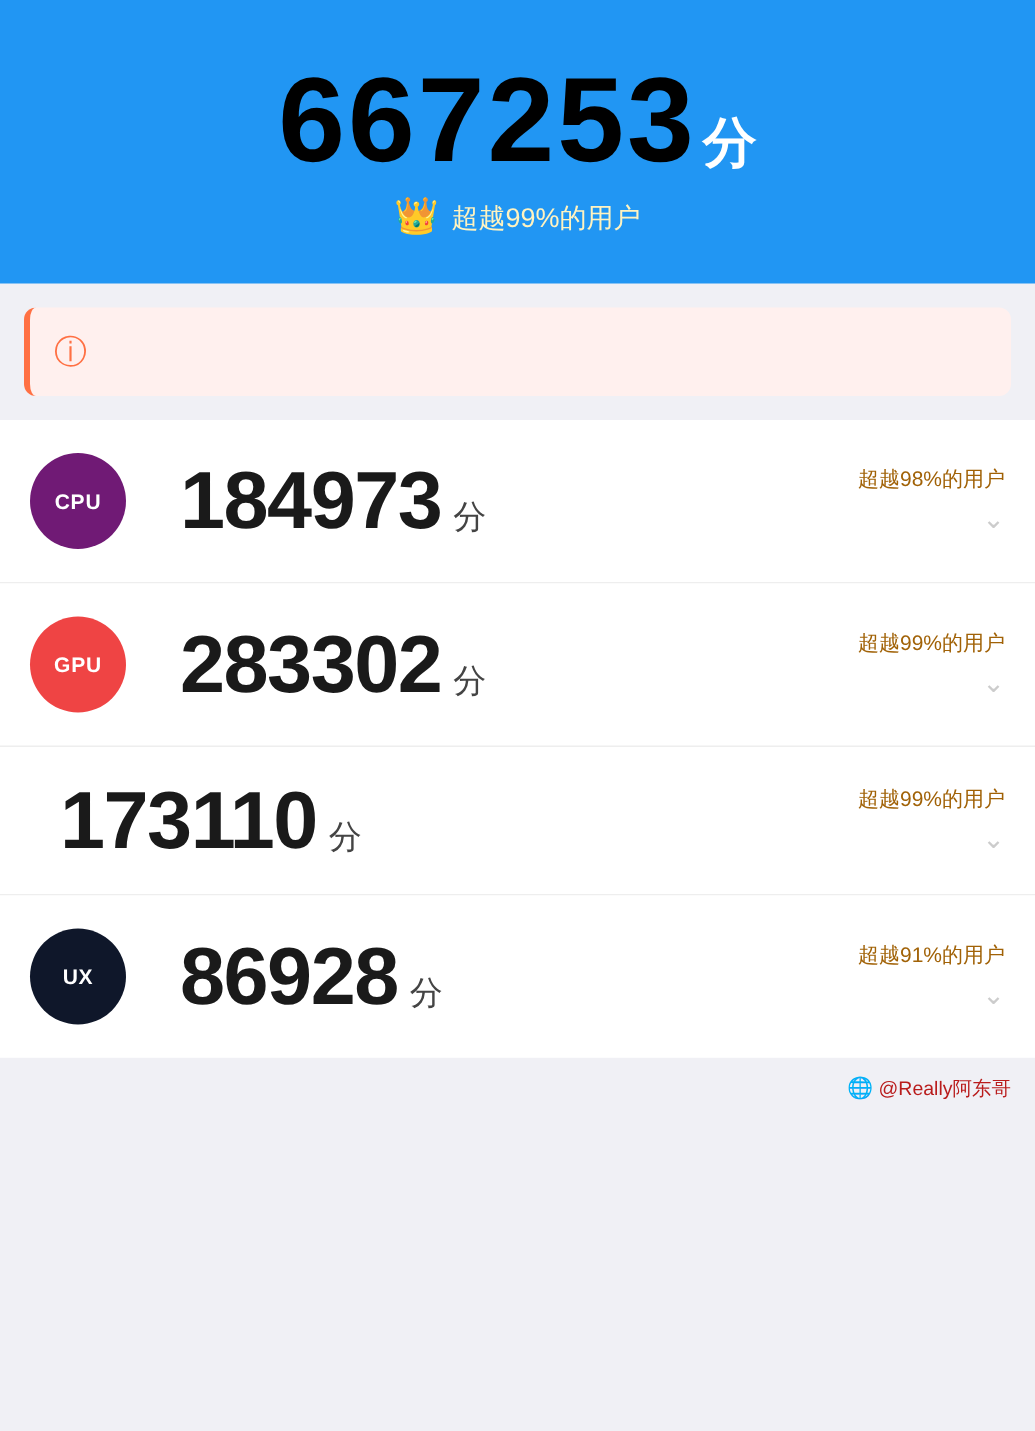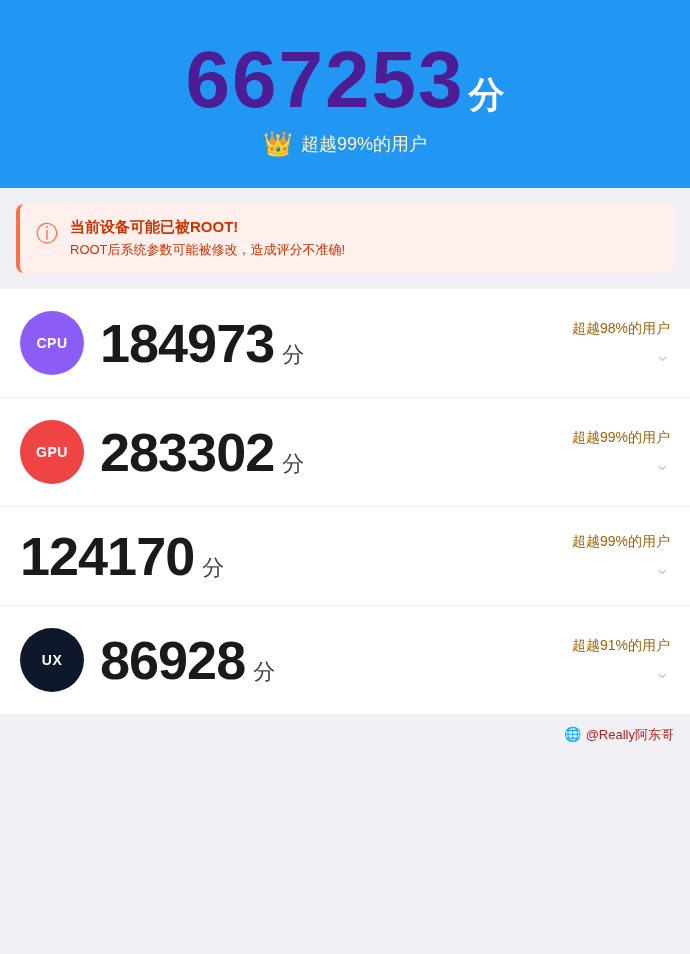--- a/index.html
+++ b/index.html
@@ -14,21 +14,21 @@
     
     .header-section {
       background: #2196f3;
       width: 100%;
       padding: 40px 20px 30px;
       text-align: center;
     }
     .main-score {
       font-size: 80px;
       font-weight: bold;
-      color: #4c1d95;
+      color: #000000;
       letter-spacing: 2px;
       line-height: 1;
     }
     .score-fen {
       font-size: 36px;
       font-weight: bold;
       color: #ffffff;
       margin-left: 4px;
     }
     .rank-row {
@@ -103,30 +103,31 @@
       border-radius: 50%;
       display: flex;
       align-items: center;
       justify-content: center;
       color: #ffffff;
       font-size: 14px;
       font-weight: bold;
       flex-shrink: 0;
       letter-spacing: 0.5px;
     }
-    .badge-cpu { background: #8b5cf6; }
+    .badge-cpu { background: #701a75; }
     .badge-gpu { background: #ef4444; }
     .badge-mem { background: #ba68c8; }
     .badge-ux  { background: #0f172a; }
 
     .score-info {
       flex: 1;
       display: flex;
       align-items: baseline;
       gap: 4px;
+      margin-left: 20px;
     }
     .score-number {
       font-size: 54px;
       font-weight: bold;
       color: #1a1a1a;
       line-height: 1;
       letter-spacing: -1px;
     }
     .score-fen-small {
       font-size: 22px;
@@ -169,24 +170,20 @@
     <span class="main-score">667253</span><span class="score-fen">分</span>
   </div>
   <div class="rank-row">
     <span class="crown-icon">👑</span>
     <span class="rank-text">超越99%的用户</span>
   </div>
 </div>
 
 <div class="warning-banner">
   <span class="warning-icon">ⓘ</span>
-  <div class="warning-text-block">
-    <span class="warning-title">当前设备可能已被ROOT!</span>
-    <span class="warning-desc">ROOT后系统参数可能被修改，造成评分不准确!</span>
-  </div>
 </div>
 
 <div class="score-rows" id="score-rows-container">
 <div class="score-row">
       <div class="badge badge-cpu">CPU</div>
       <div class="score-info">
         <span class="score-number">184973</span>
         <span class="score-fen-small">分</span>
       </div>
       <div class="score-right">
@@ -200,21 +197,21 @@
         <span class="score-number">283302</span>
         <span class="score-fen-small">分</span>
       </div>
       <div class="score-right">
         <span class="percentile-text">超越99%的用户</span>
         <span class="chevron-icon">⌄</span>
       </div>
     </div>
     <div class="score-row">
       <div class="score-info">
-        <span class="score-number">124170</span>
+        <span class="score-number">173110</span>
         <span class="score-fen-small">分</span>
       </div>
       <div class="score-right">
         <span class="percentile-text">超越99%的用户</span>
         <span class="chevron-icon">⌄</span>
       </div>
     </div>
     <div class="score-row">
       <div class="badge badge-ux">UX</div>
       <div class="score-info">

